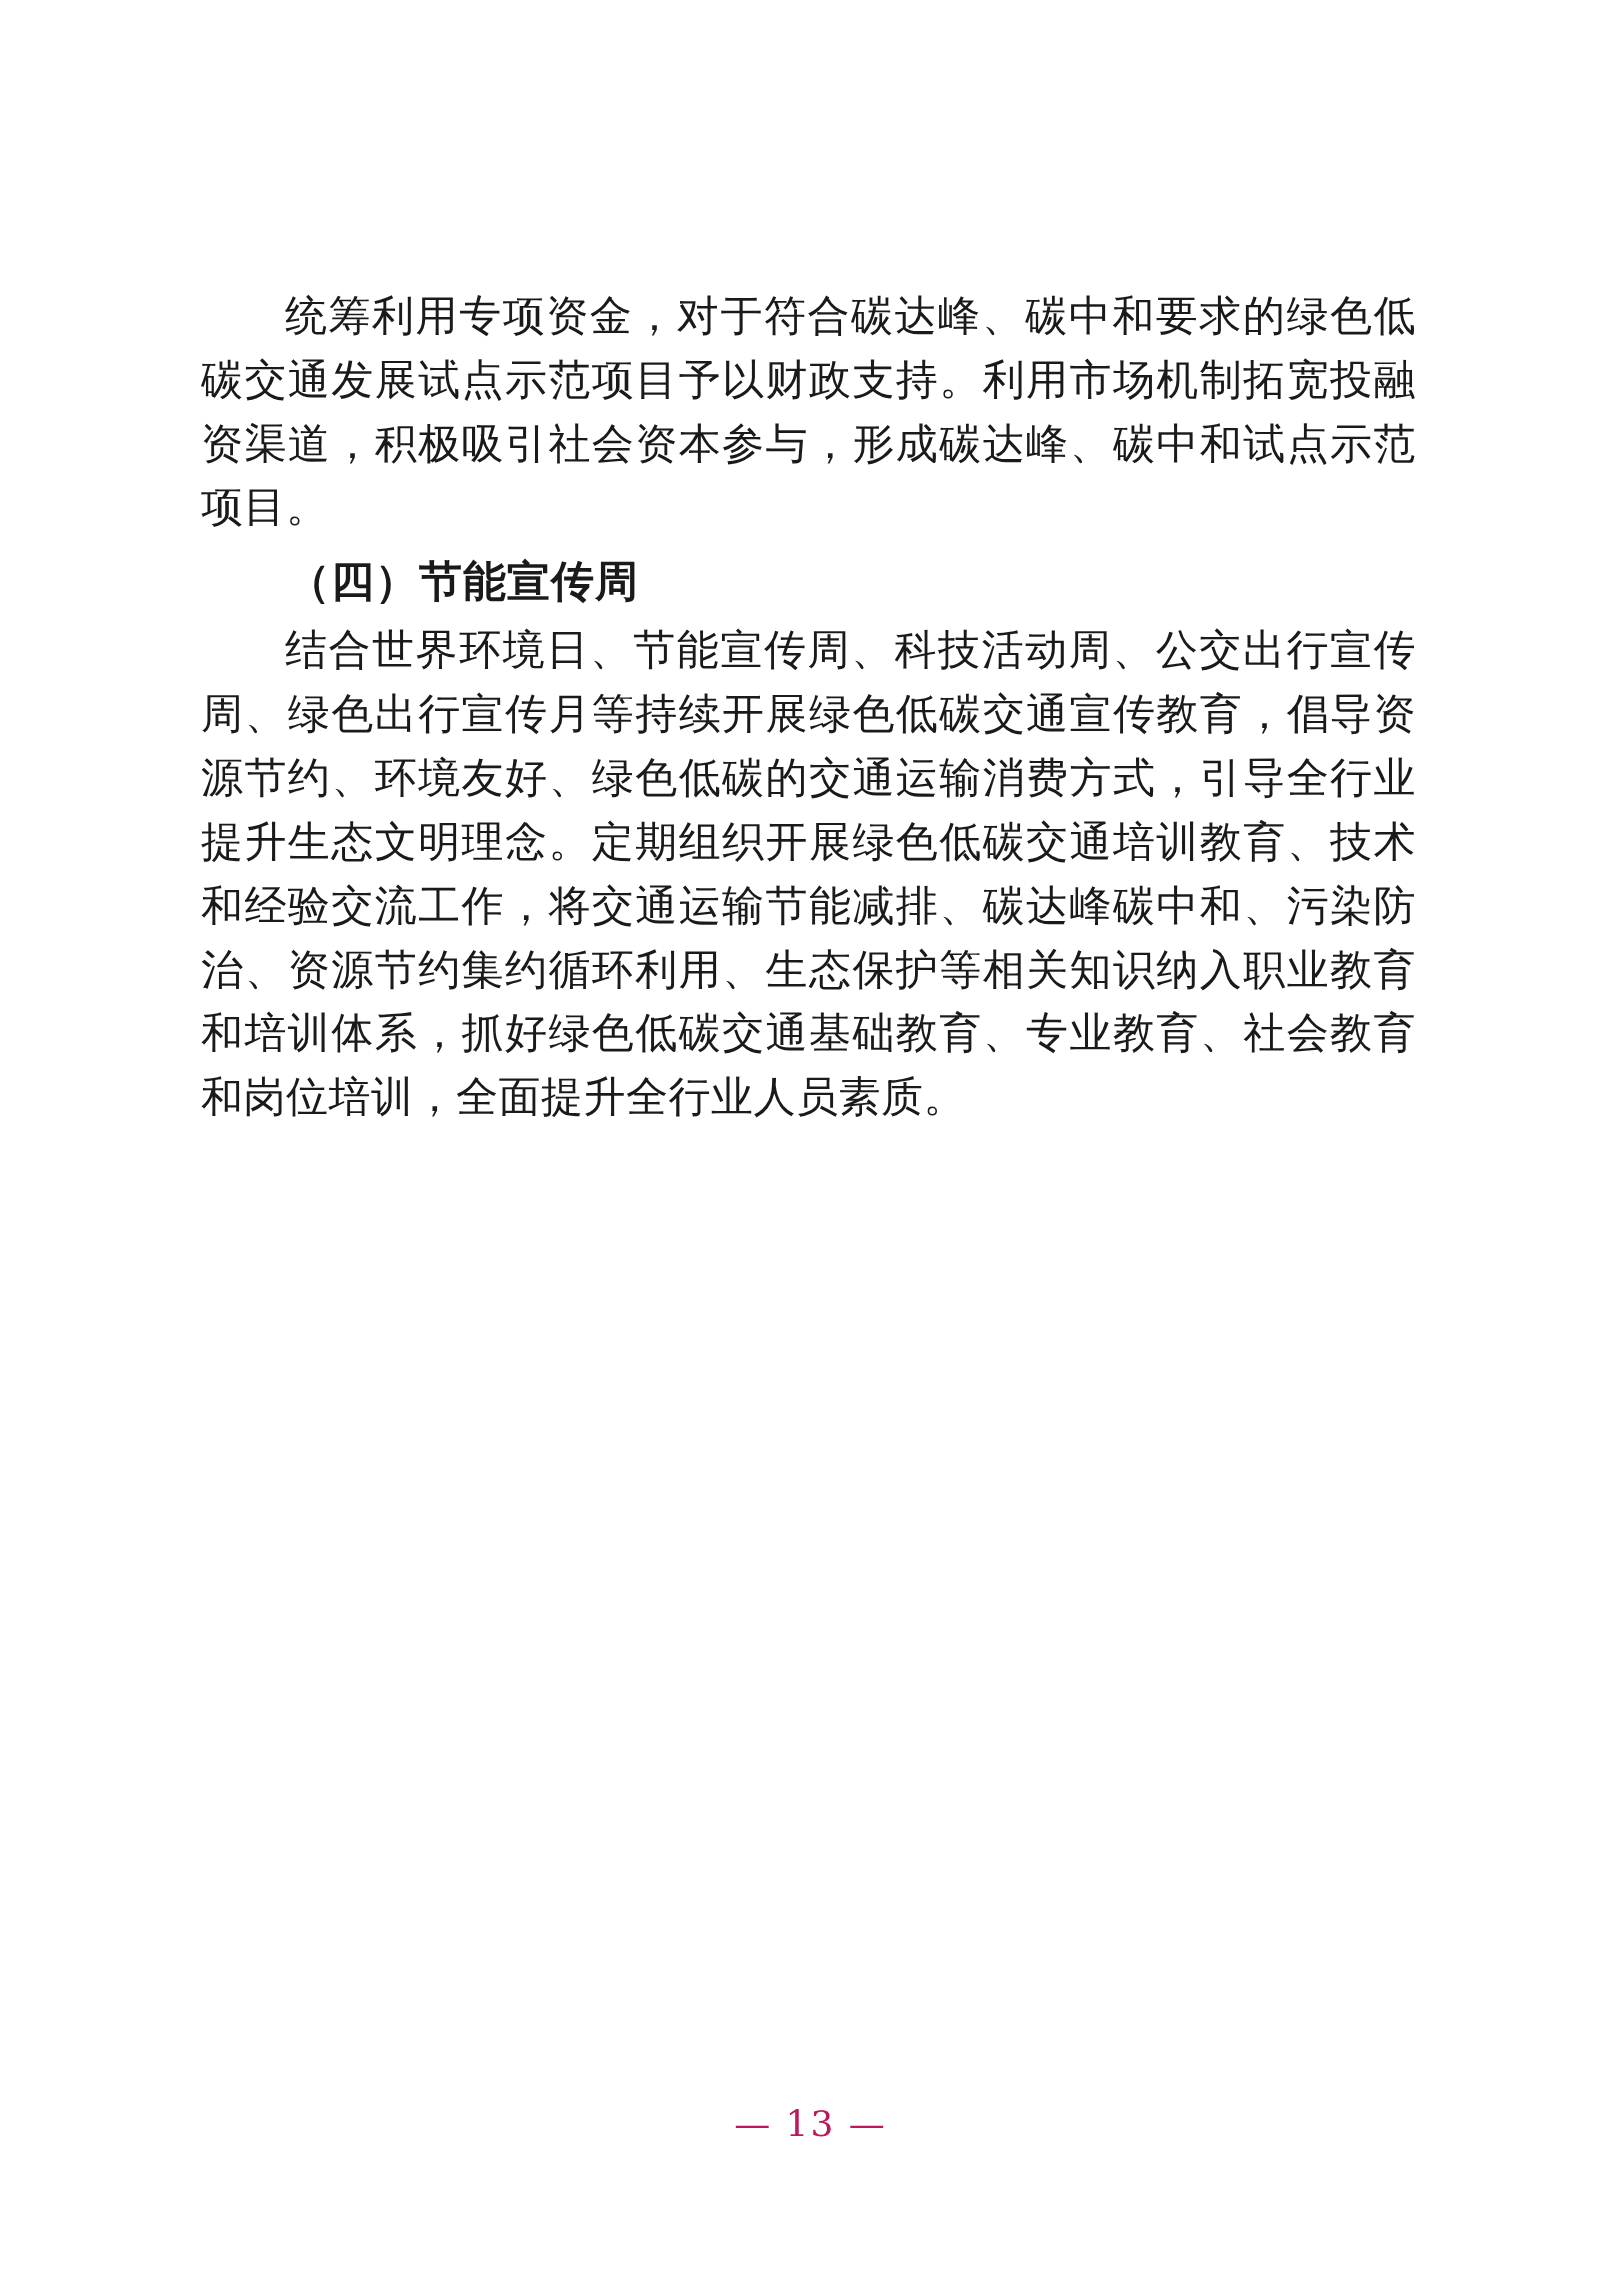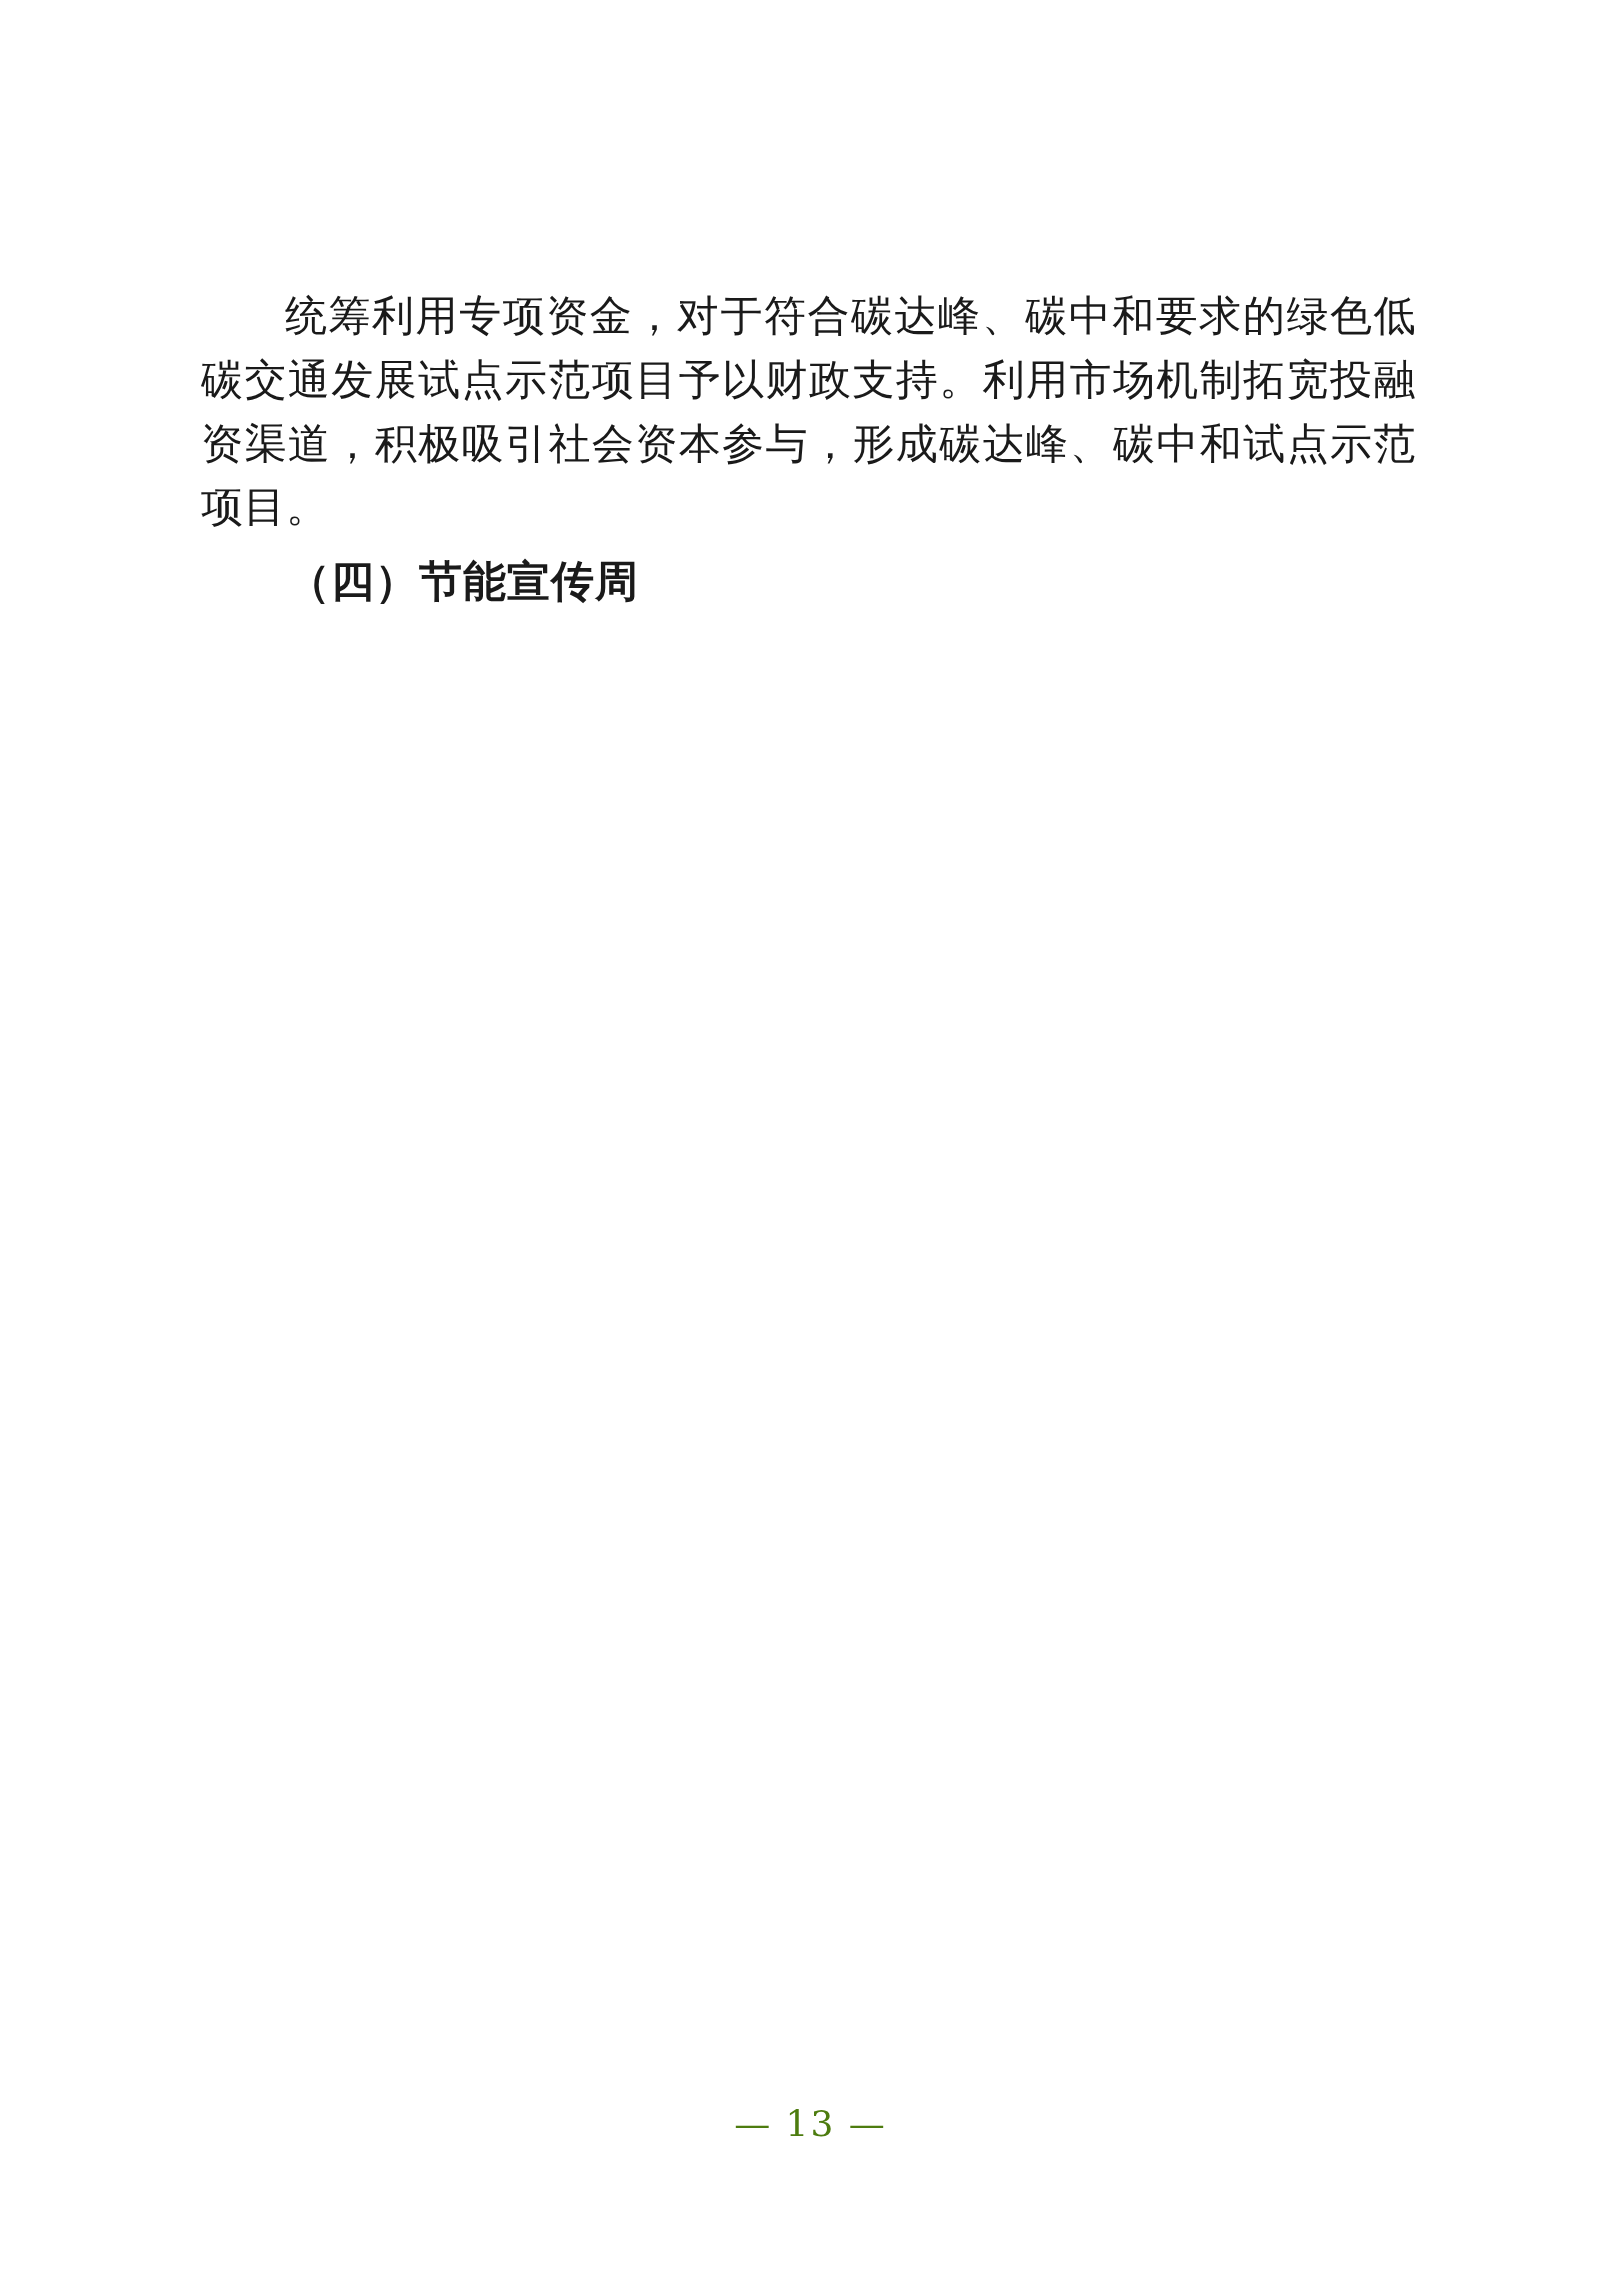--- a/index.html
+++ b/index.html
@@ -44,27 +44,28 @@
     font-family: "DejaVu Sans", "Liberation Sans", sans-serif;
   }
   .footer {
     position: absolute;
     left: 0;
     right: 0;
     bottom: 149px;
     text-align: center;
     font-size: 36px;
     letter-spacing: 2px;
-    color: #4d7c0f;
+    color: #be185d;
     font-family: "DejaVu Serif", "Liberation Serif", serif;
   }
 </style>
 </head>
 <body>
 
 <div class="page">
   <div class="content">
     <p class="para">统筹利用专项资金，对于符合碳达峰、碳中和要求的绿色低碳交通发展试点示范项目予以财政支持。利用市场机制拓宽投融资渠道，积极吸引社会资本参与，形成碳达峰、碳中和试点示范项目。</p>
     <p class="heading">（四）节能宣传周</p>
+    <p class="para">结合世界环境日、节能宣传周、科技活动周、公交出行宣传周、绿色出行宣传月等持续开展绿色低碳交通宣传教育，倡导资源节约、环境友好、绿色低碳的交通运输消费方式，引导全行业提升生态文明理念。定期组织开展绿色低碳交通培训教育、技术和经验交流工作，将交通运输节能减排、碳达峰碳中和、污染防治、资源节约集约循环利用、生态保护等相关知识纳入职业教育和培训体系，抓好绿色低碳交通基础教育、专业教育、社会教育和岗位培训，全面提升全行业人员素质。</p>
   </div>
   <div class="footer">— 13 —</div>
 </div>
 
 
 </body></html>

